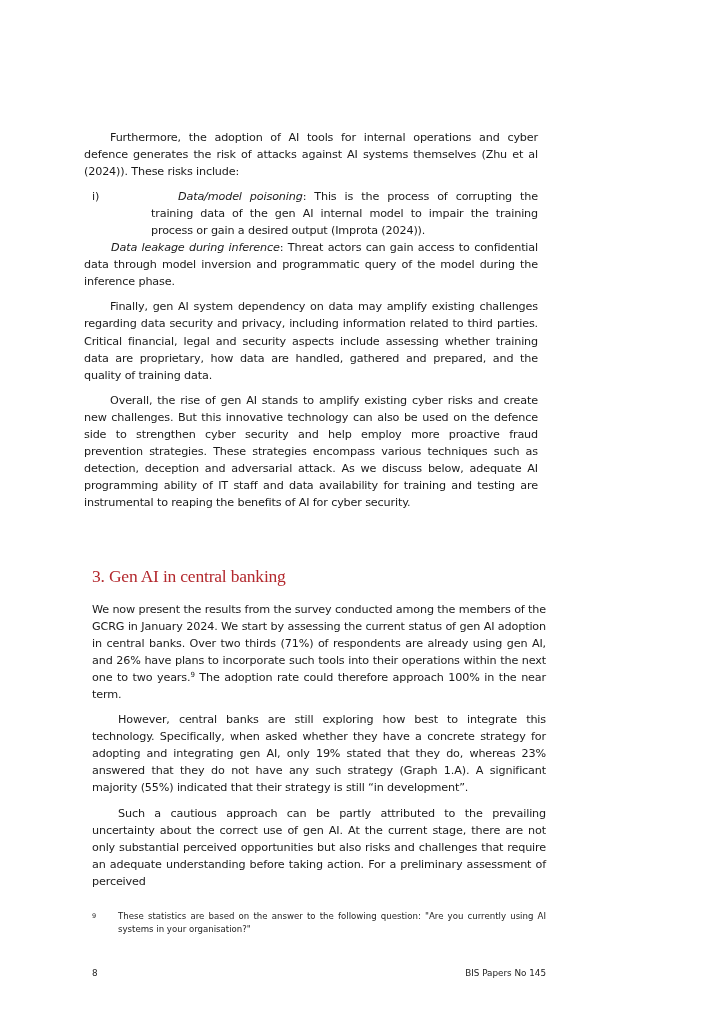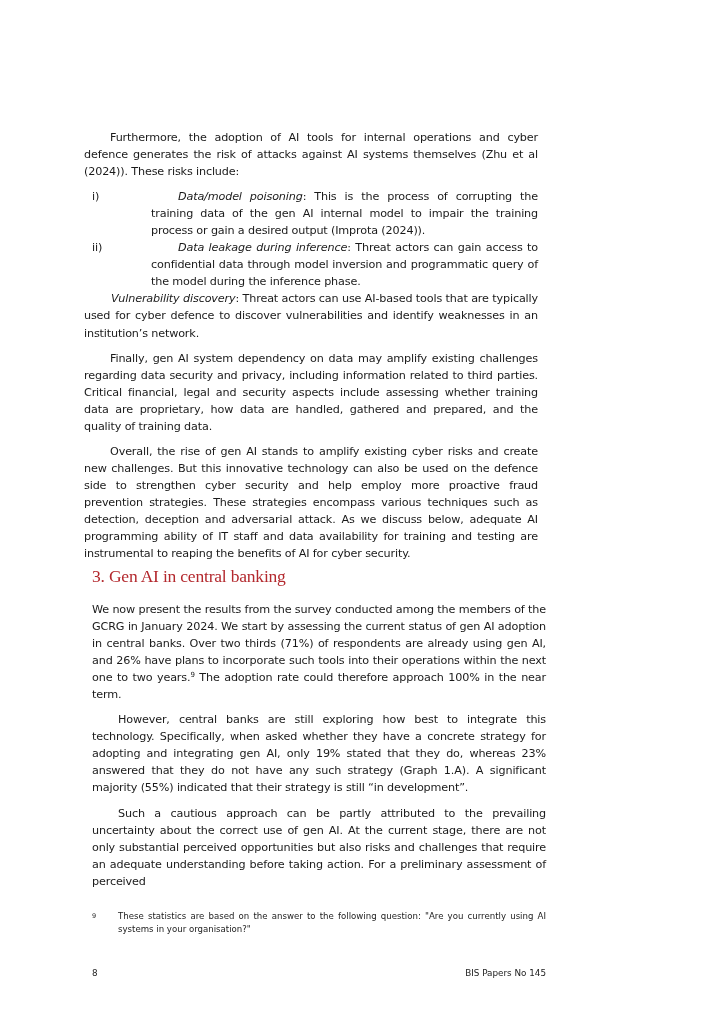--- a/index.html
+++ b/index.html
@@ -30,25 +30,23 @@
 
 <div class="page">
   <p class="indent">Furthermore, the adoption of AI tools for internal operations and cyber defence generates the risk of attacks against AI systems themselves (Zhu et al (2024)). These risks include:</p>
   <div class="gap"></div>
   <ul class="list">
     <li>
       <span class="num">i)</span>
       <span class="body"><em>Data/model poisoning</em><span>: This is the process of corrupting the training data of the gen AI internal model to impair the training process or gain a desired output (Improta (2024)).</span></span>
     </li>
     <li>
-      <span class="num">ii)</span>
       <span class="body"><em>Data leakage during inference</em><span>: Threat actors can gain access to confidential data through model inversion and programmatic query of the model during the inference phase.</span></span>
     </li>
     <li>
-      <span class="body"><em>Vulnerability discovery</em><span>: Threat actors can use AI-based tools that are typically used for cyber defence to discover vulnerabilities and identify weaknesses in an institution’s network.</span></span>
     </li>
   </ul>
   <div class="gap"></div>
   <p class="indent">Finally, gen AI system dependency on data may amplify existing challenges regarding data security and privacy, including information related to third parties. Critical financial, legal and security aspects include assessing whether training data are proprietary, how data are handled, gathered and prepared, and the quality of training data.</p>
   <div class="gap"></div>
   <p class="indent">Overall, the rise of gen AI stands to amplify existing cyber risks and create new challenges. But this innovative technology can also be used on the defence side to strengthen cyber security and help employ more proactive fraud prevention strategies. These strategies encompass various techniques such as detection, deception and adversarial attack. As we discuss below, adequate AI programming ability of IT staff and data availability for training and testing are instrumental to reaping the benefits of AI for cyber security.</p>
 </div>
 
 <h2>3. Gen AI in central banking</h2>
 

